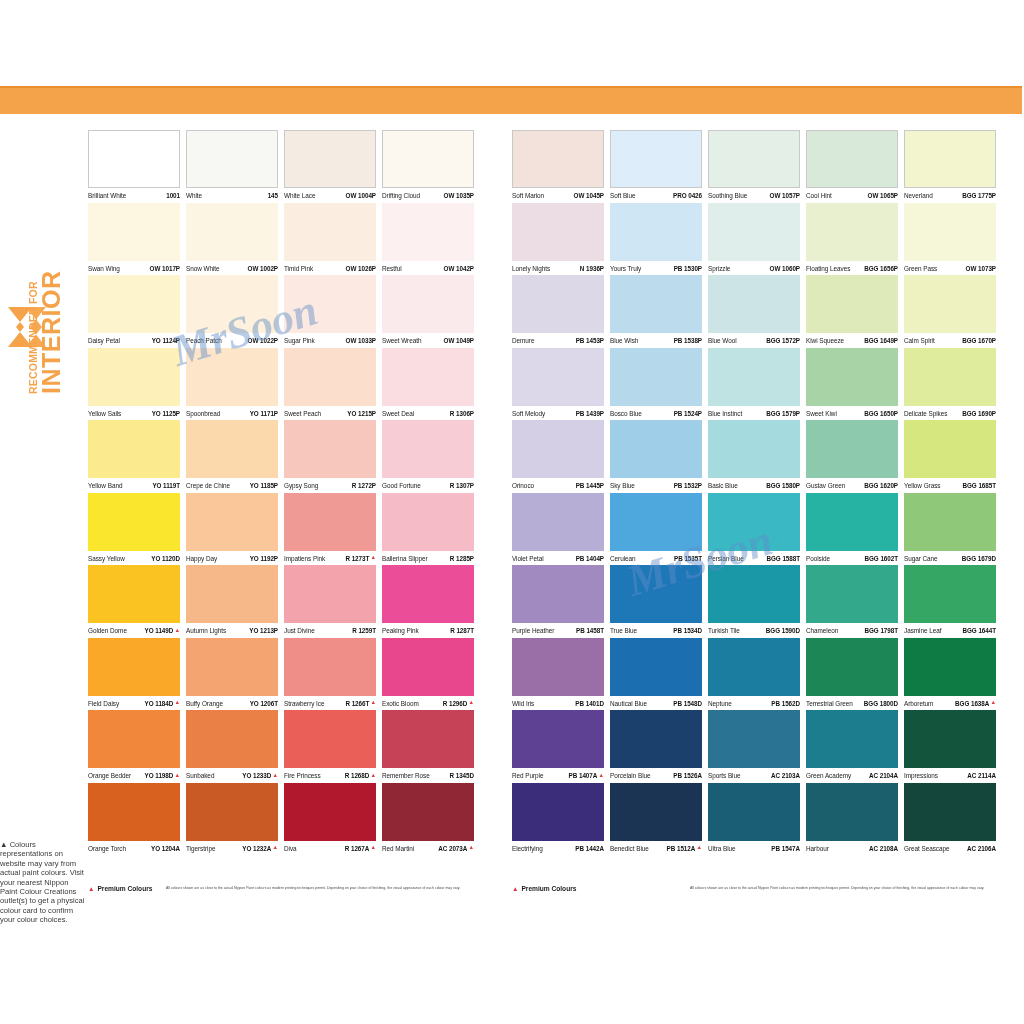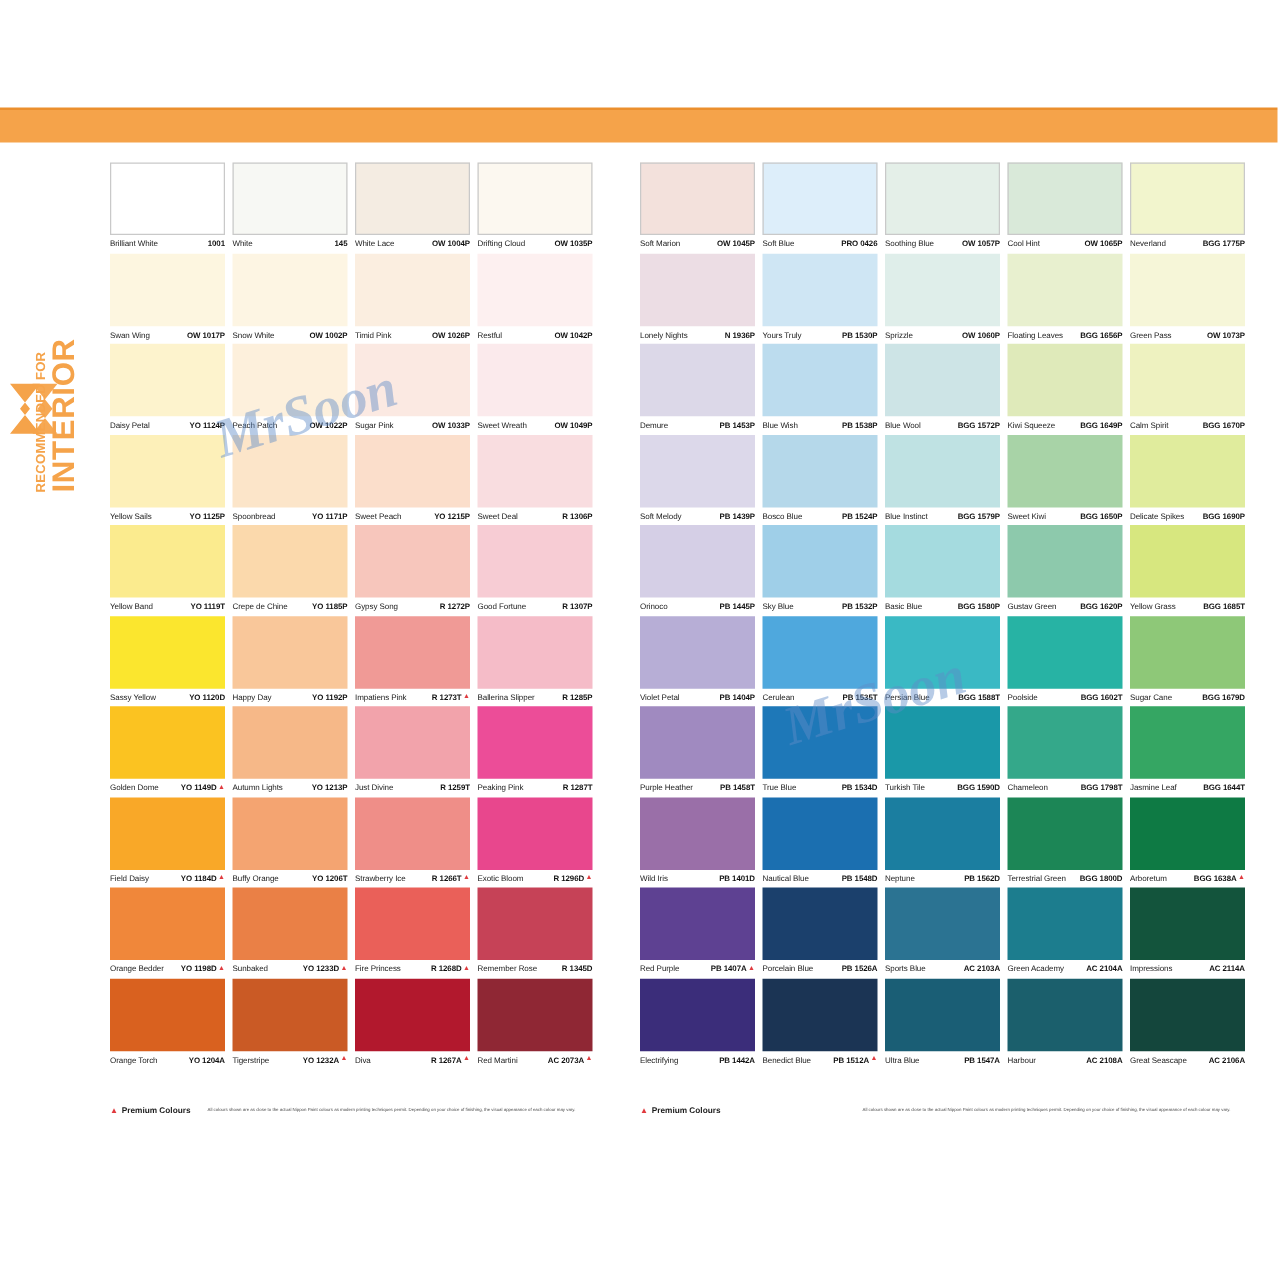--- a/index.html
+++ b/index.html
@@ -192,20 +192,21 @@
       <div class="side-big">INTERIOR</div>
     </div>
   </div>
   <div class="chevrons">
     <svg width="44" height="46" viewBox="0 0 44 46">
       <path d="M2 2 L26 2 L10 22 L26 42 L2 42 L18 22 Z" fill="#f5a34a"></path>
       <path d="M20 2 L40 2 L24 22 L40 42 L20 42 L36 22 Z" fill="#f5a34a" opacity="0.95"></path>
     </svg>
   </div>
 
+  <div class="side-note">▲ Colours representations on website may vary from actual paint colours. Visit your nearest Nippon Paint Colour Creations outlet(s) to get a physical colour card to confirm your colour choices.</div>
 
   <div class="panel panel-left">
     <div class="grid grid-left" id="left-grid">
         <div class="cell">
           <div class="swatch outline" style="background: rgb(255, 255, 255);"></div>
           <div class="caption">
             <span class="cname">Brilliant White</span>
             <span style="display: flex; align-items: center;">
               <span class="ccode">1001</span>
             </span>

